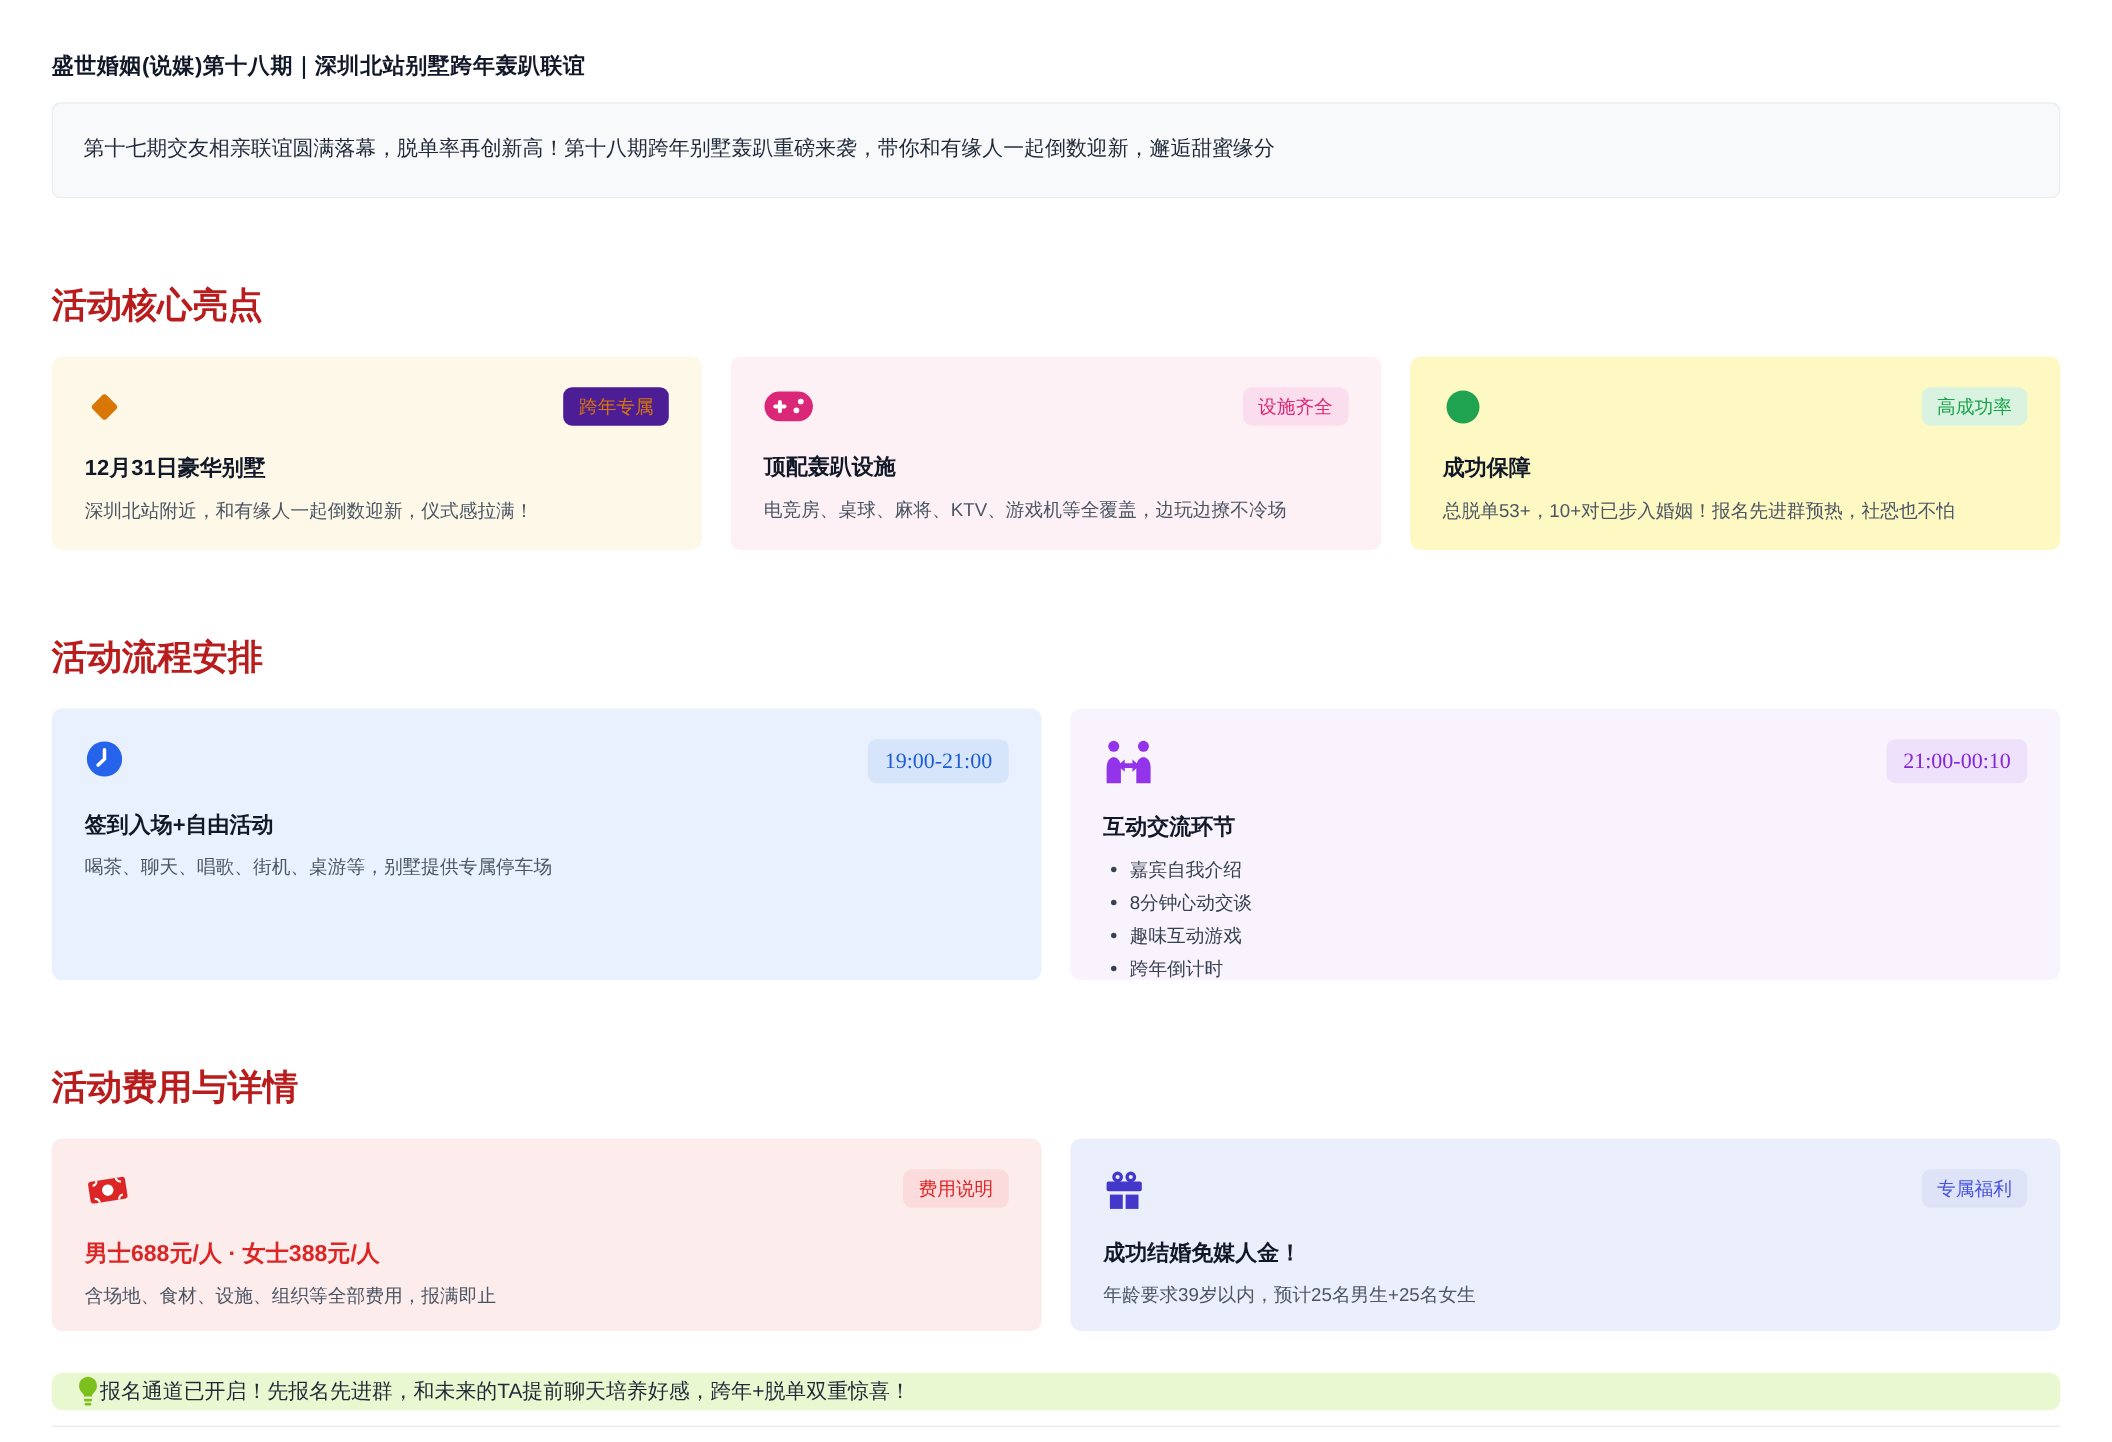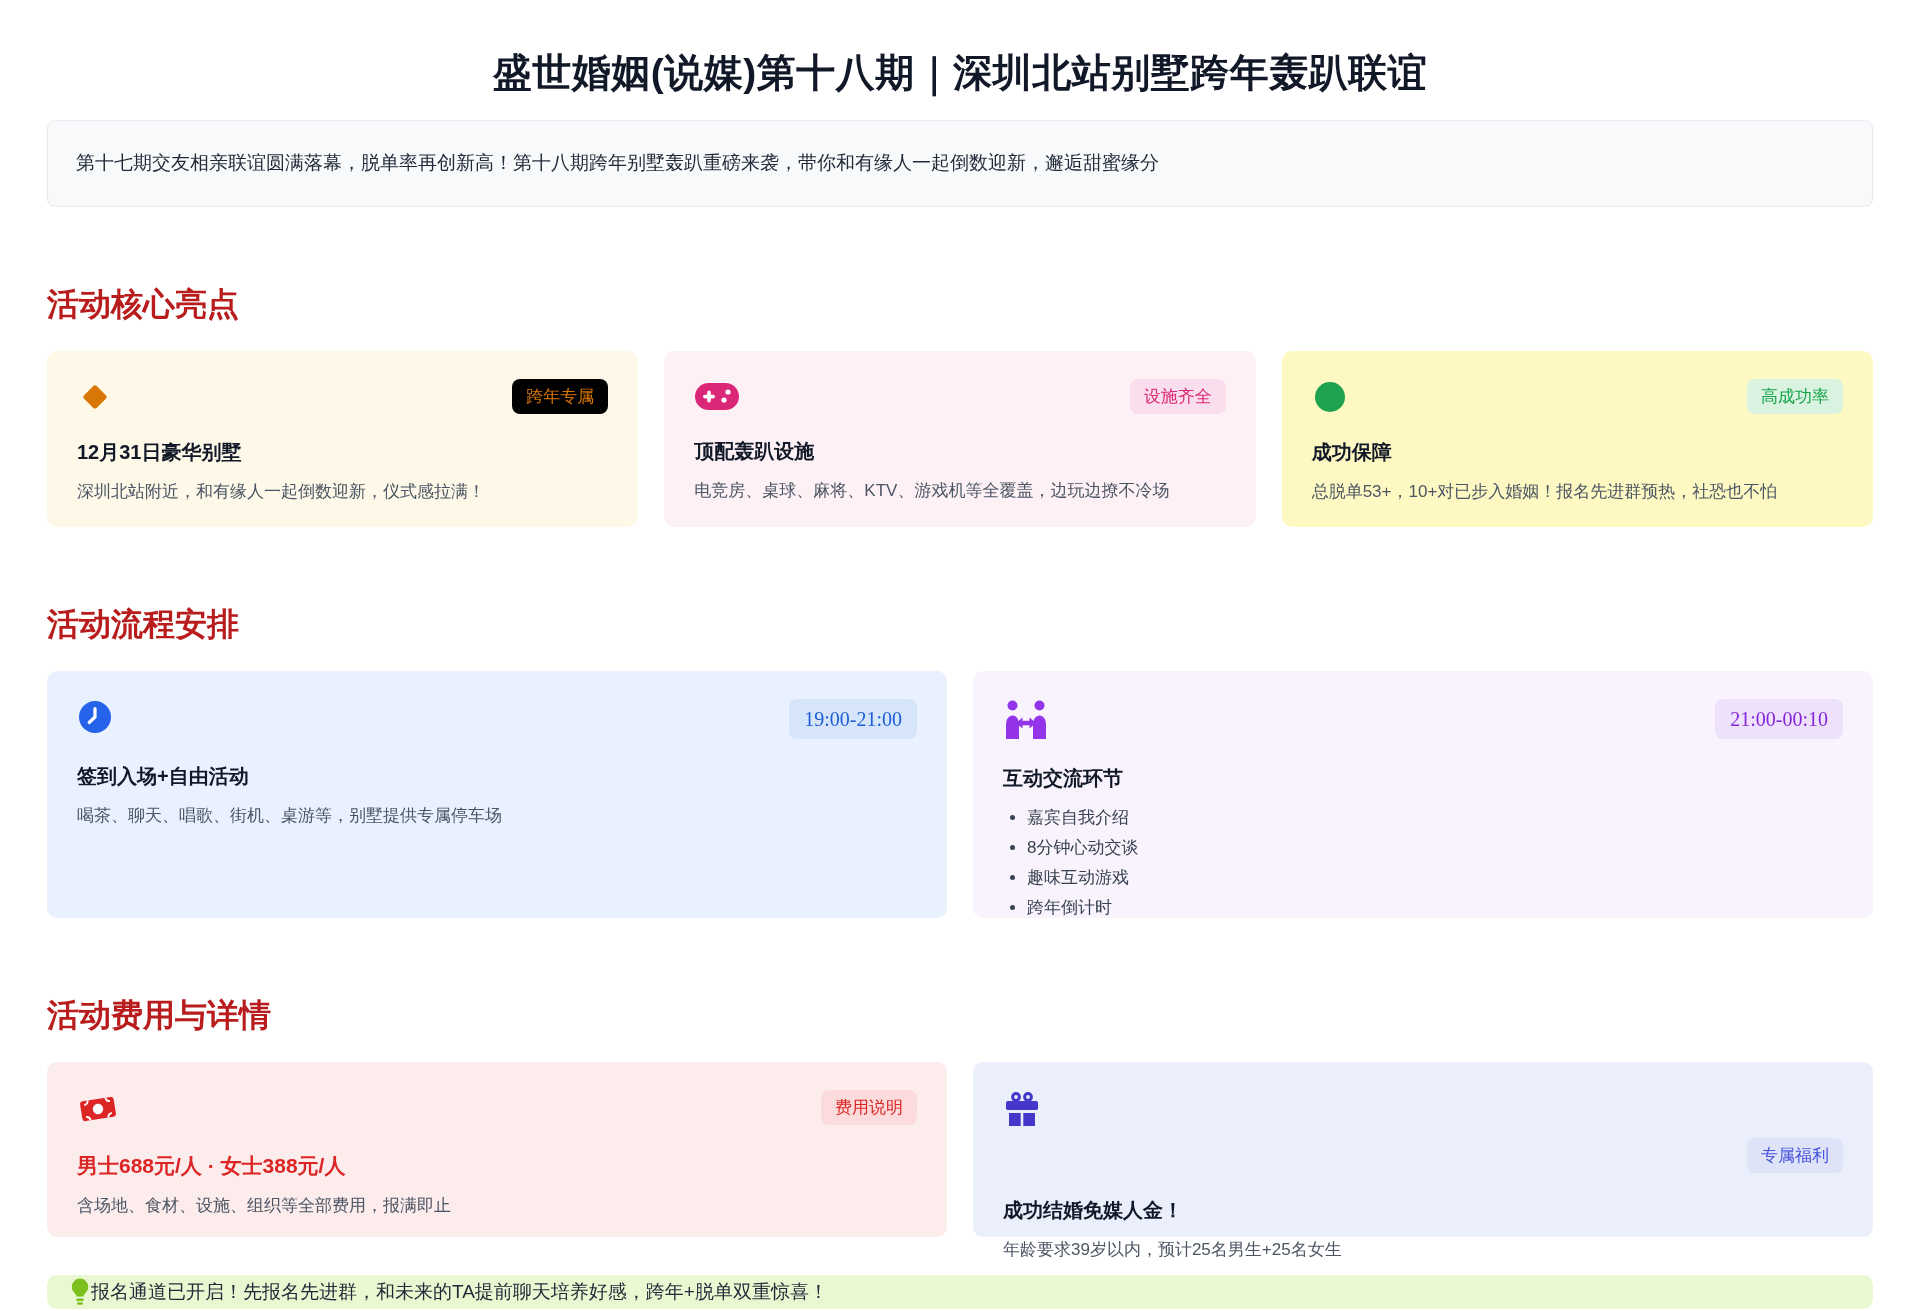--- a/index.html
+++ b/index.html
@@ -10,26 +10,25 @@
     background: #ffffff;
     color: #1f2937;
     font-family: "Liberation Sans", "DejaVu Sans", sans-serif;
   }
   .page {
     padding: 40px 47px 0 47px;
     width: 100%;
     height: 100%;
   }
   .doc-title {
-    font-size: 39px;
+    font-size: 20px;
     font-weight: 700;
     color: #111827;
     margin: 6px 0 0 0;
     letter-spacing: 0.5px;
-    text-align: center;
   }
   .intro-box {
     margin-top: 20px;
     background: #f8f9fb;
     border: 1px solid #e8eaee;
     border-radius: 8px;
     padding: 28px 28px;
     font-size: 19px;
     line-height: 1.5;
     color: #1f2937;
@@ -79,33 +78,33 @@
   .card-desc {
     margin-top: 14px;
     font-size: 17px;
     color: #4b5563;
   }
   .highlight-card { height: 176px; }
   .flow-card { height: 247px; }
   .price-card { height: 175px; }
 
   .card-yellow { background: #fdf8e8; }
-  .badge-yellow { background: #000000; color: #d97706; }
+  .badge-yellow { background: #4c1d95; color: #d97706; }
   .card-pink { background: #fdf1f6; }
   .badge-pink { background: #fbdeed; color: #db2777; }
   .card-green { background: #fef9c3; }
   .badge-green { background: #d9f3e0; color: #16a34a; }
   .card-blue { background: #e8f1fd; }
   .badge-blue { background: #d6e5fa; color: #1d5cd6; }
   .card-purple { background: #f8f3fd; }
   .badge-purple { background: #eee1fb; color: #8426d9; }
   .card-red { background: #fdecec; }
   .badge-red { background: #fbdbdb; color: #dc2626; }
   .card-indigo { background: #ebeefb; }
-  .badge-indigo { background: #dee3f8; color: #4753dd; margin-top: 48px; }
+  .badge-indigo { background: #dee3f8; color: #4753dd; }
 
   .price-title-red { color: #dc2626; font-size: 21px; }
 
   ul.bullets {
     margin: 14px 0 16px 0;
     padding-left: 24px;
     font-size: 17px;
     color: #374151;
   }
   ul.bullets li { margin-top: 7px; }

